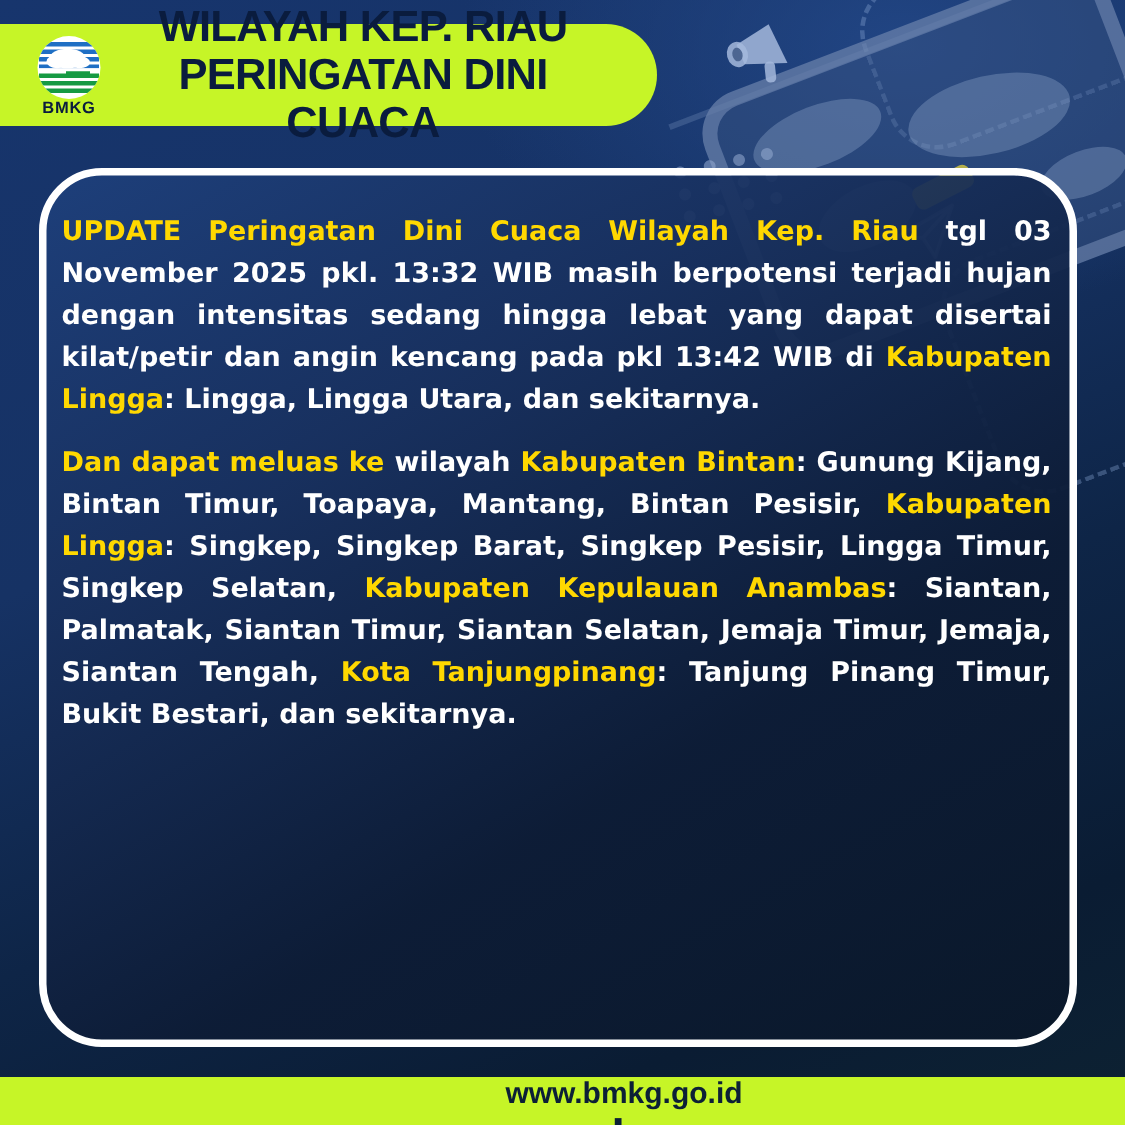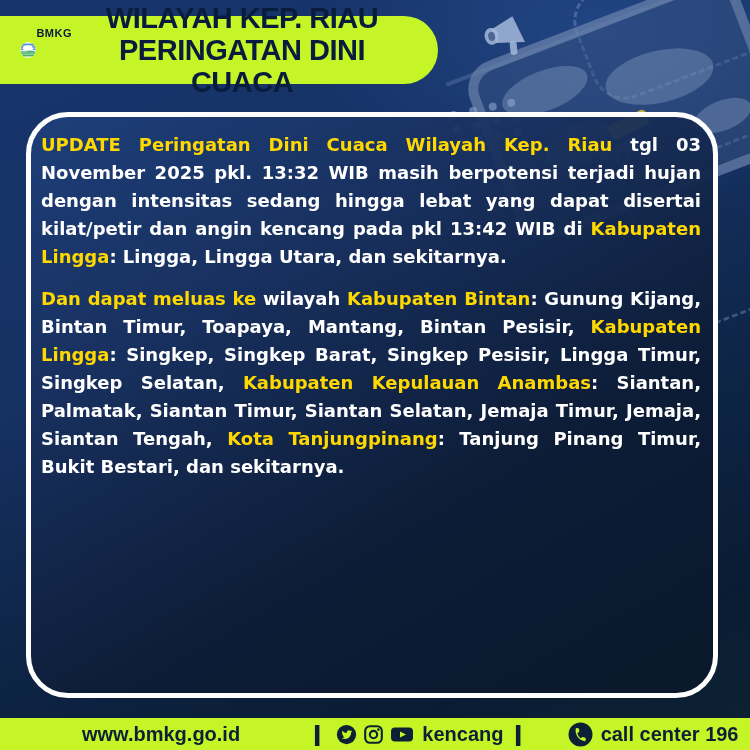--- a/index.html
+++ b/index.html
@@ -28,38 +28,38 @@
   .phone .yellow-blob{position:absolute;left:108px;top:92px;width:42px;height:16px;
     background:rgba(190,182,74,.95);border-radius:5px;transform:rotate(-6deg);}
   .dot-grid{position:absolute;left:452px;top:104px;width:72px;
     display:grid;grid-template-columns:repeat(4,1fr);grid-gap:7px;transform:rotate(-12deg);}
   .dot-grid span{width:8px;height:8px;border-radius:50%;background:rgba(150,172,210,.55);}
   .megaphone{position:absolute;left:480px;top:16px;transform:rotate(-14deg);}
   .plane{position:absolute;left:596px;top:136px;transform:rotate(-10deg);}
   
   .banner{position:absolute;left:0;top:16px;width:438px;height:68px;z-index:3;
     background:#c6f527;border-radius:0 34px 34px 0;display:flex;align-items:center;}
-  .logo{margin-left:20px;width:52px;display:flex;align-items:flex-start;}
+  .logo{margin-left:20px;width:52px;display:flex;flex-direction:column;align-items:center;}
   .logo-label{font-family:"Liberation Sans",sans-serif;font-weight:bold;font-size:11px;
     color:#0a1c3e;letter-spacing:.5px;margin-top:-1px;}
   .titles{flex:1;text-align:center;padding-right:26px;
     font-family:"Liberation Sans",sans-serif;font-weight:bold;font-size:29px;
     line-height:32px;color:#0a1c3e;letter-spacing:-.5px;}
   
   .panel{position:absolute;left:26px;top:112px;width:692px;height:586px;z-index:2;
     box-sizing:border-box;border:5px solid #ffffff;border-radius:42px;
     background:linear-gradient(150deg,rgba(30,64,124,.9) 0%,rgba(24,48,94,.93) 30%,rgba(13,28,54,.96) 65%,rgba(10,24,42,.96) 100%);
-    padding:14px 12px 0 10px;}
+    padding:24px 12px 0 10px;}
   .panel p{margin:0 0 14px 0;font-size:18px;font-weight:bold;line-height:28px;
     color:#ffffff;text-align:justify;text-align-last:left;}
   .panel .hl{color:#ffd800;}
   
   .footer{position:absolute;left:0;bottom:0;width:750px;height:32px;z-index:3;
     background:#c6f527;display:flex;align-items:center;
-    font-family:"Liberation Sans",sans-serif;font-weight:bold;font-size:20px;color:#0c2036;}
+    font-family:"Liberation Sans",sans-serif;font-weight:bold;font-size:20px;color:#0c2036;flex-direction:column;}
   .footer .sep{font-size:22px;font-weight:bold;transform:scaleX(1.6);}
   .f-url{margin-left:82px;}
   .footer .sep.s1{margin-left:74px;}
   .social{display:flex;align-items:center;gap:6px;margin-left:16px;}
   .f-handle{margin-left:8px;}
   .footer .sep.s2{margin-left:12px;}
   .f-phone{margin-left:46px;display:flex;align-items:center;}
   .f-call{margin-left:8px;}
 </style>
 </head>

